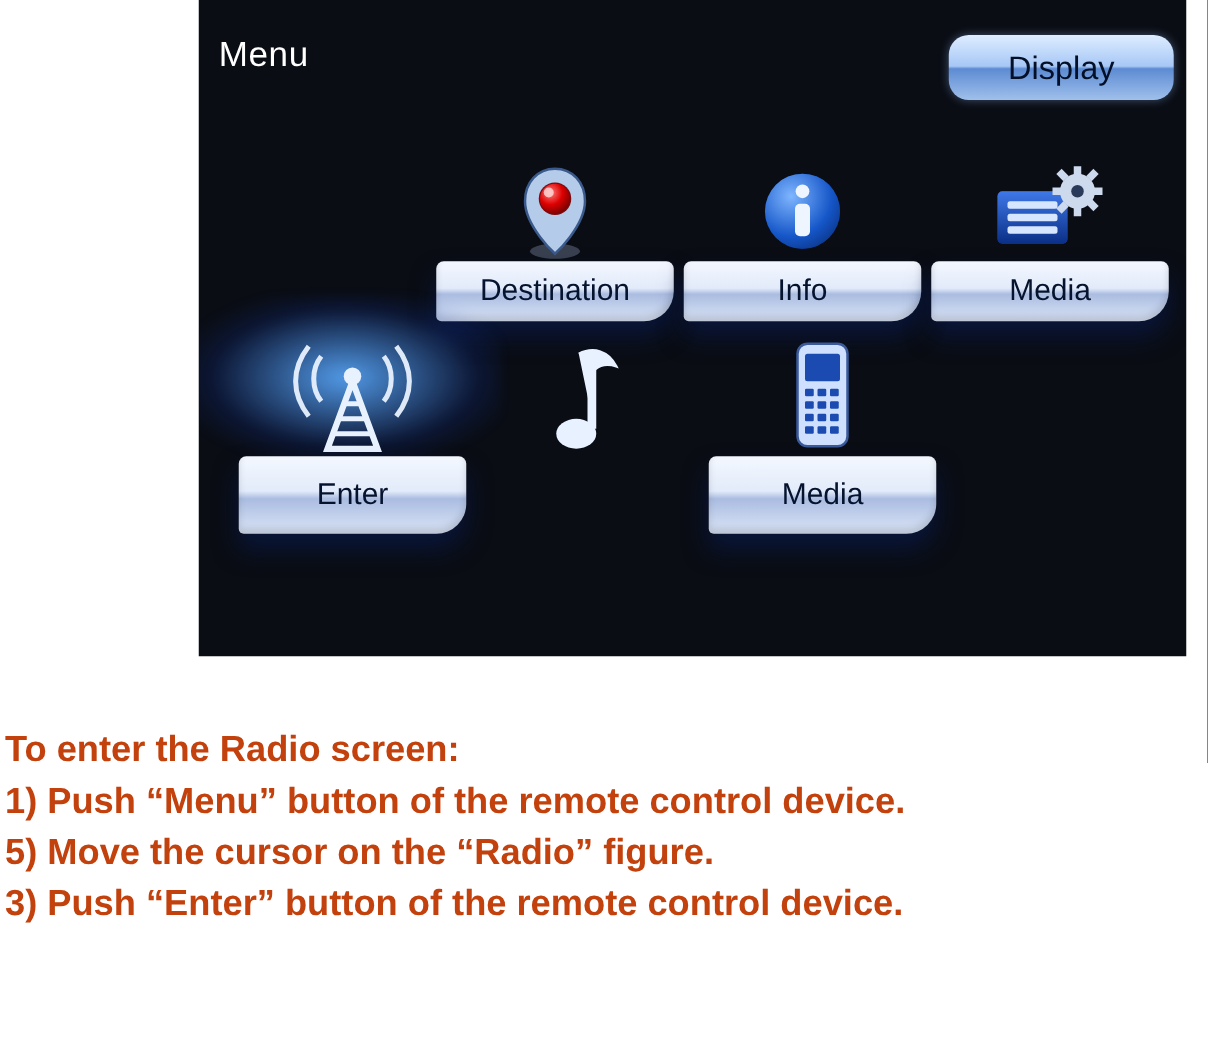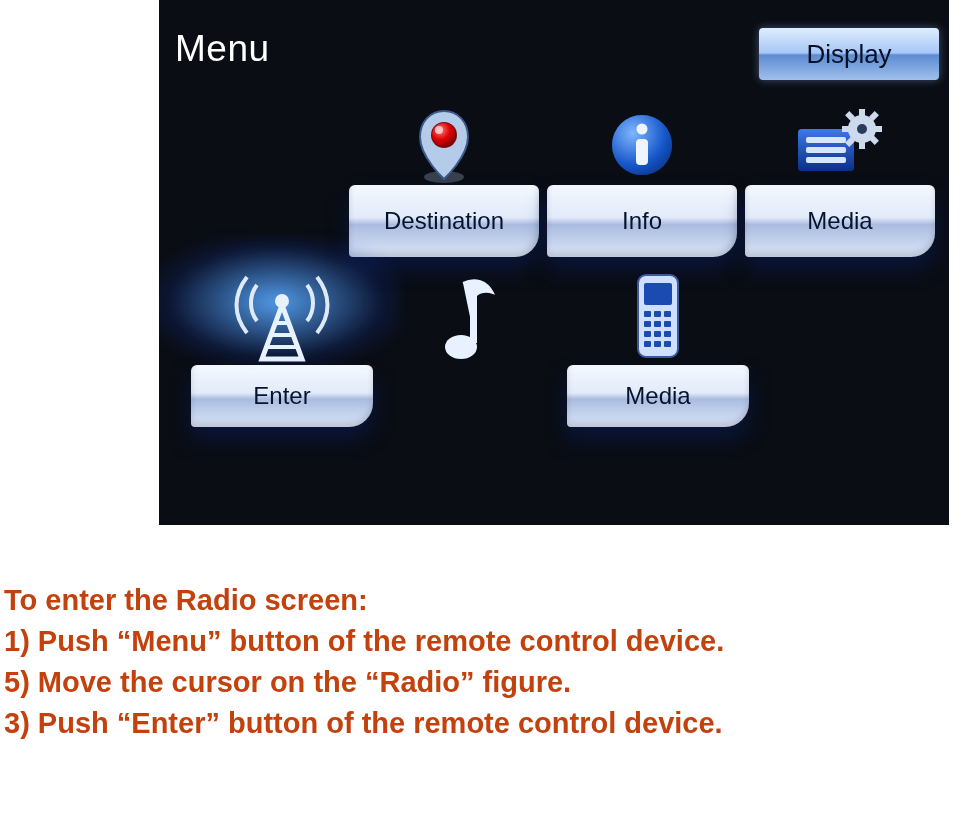--- a/index.html
+++ b/index.html
@@ -23,32 +23,32 @@
   .screen {
     position: relative;
     width: 100%;
     height: 100%;
   }
   .menu-label {
     position: absolute;
     top: 28px;
     left: 16px;
     color: #fff;
-    font-size: 37px;
+    font-size: 28px;
     font-weight: 400;
     letter-spacing: 0.5px;
   }
   .display-btn {
     position: absolute;
     top: 28px;
     right: 10px;
     width: 180px;
     height: 52px;
     background: linear-gradient(180deg,#deedff 0%, #a7c7f6 48%, #5d8bd2 52%, #9fc0ec 100%);
-    border-radius: 4px;
+    border-radius: 16px;
     box-shadow: 0 0 8px rgba(150,190,255,0.4);
     display: flex;
     align-items: center;
     justify-content: center;
     color: #041027;
     font-size: 26px;
   }
   .row {
     position: absolute;
     display: flex;
@@ -66,21 +66,21 @@
   .iconbox {
     height: 88px;
     width: 100%;
     display: flex;
     align-items: flex-end;
     justify-content: center;
     position: relative;
   }
   .tab {
     width: 100%;
-    height: 72px;
+    height: 48px;
     background: linear-gradient(180deg,#f4f8ff 0%, #e2ebfa 45%, #aabce0 55%, #dce6f8 100%);
     border-radius: 6px 6px 24px 4px;
     box-shadow: 0 12px 20px rgba(10,30,90,0.55), inset 0 -4px 6px rgba(0,0,0,0.15);
     display: flex;
     align-items: center;
     justify-content: center;
     color: #05132e;
     font-size: 24px;
     position: relative;
   }

